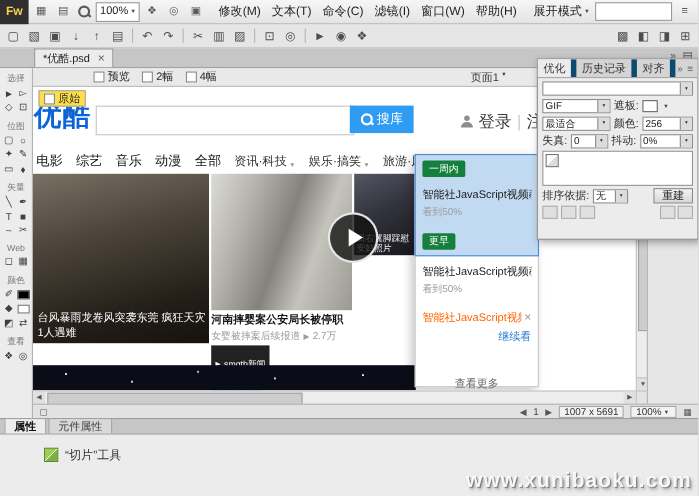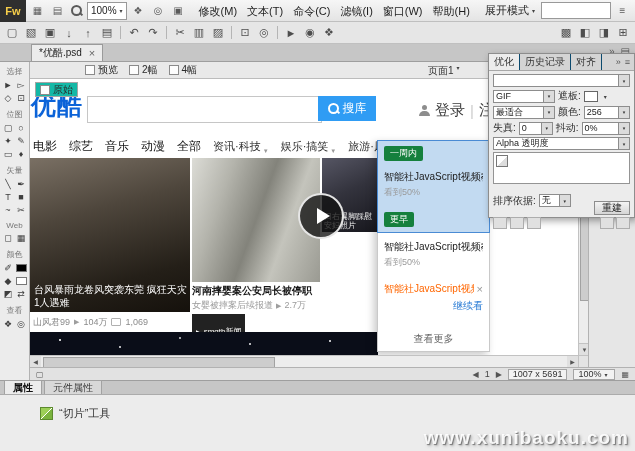--- a/index.html
+++ b/index.html
@@ -41,21 +41,21 @@
   .tsec{font-size:8px;color:#777;text-align:center;margin-top:4px;}
   .tgrid{display:flex;flex-wrap:wrap;justify-content:center;padding:1px 0;}
   .ticon{width:13px;height:13px;display:flex;align-items:center;justify-content:center;font-size:9px;color:#3e3e3e;}
   .swb{width:9px;height:6px;background:#000;border:1px solid #777;}
   .sww{width:9px;height:6px;background:#fff;border:1px solid #777;}
 
   
   .viewbar{position:absolute;left:30px;top:62px;width:548px;height:17px;background:#e9e9e9;border-bottom:1px solid #bcbcbc;
            display:flex;align-items:center;gap:3px;padding-left:5px;z-index:10;box-sizing:border-box;}
   .vmode{display:flex;align-items:center;gap:3px;height:15px;padding:0 4px;font-size:10px;color:#2a2a2a;box-sizing:border-box;}
-  .vmode.active{background:#14b8a6;border:1px solid #a5a5a5;margin-top:39px;}
+  .vmode.active{background:#fde047;border:1px solid #a5a5a5;margin-top:39px;}
   .vmico{width:8px;height:8px;border:1px solid #8a8a8a;background:#fdfdfd;}
   .pageind{position:absolute;left:398px;top:2px;display:flex;font-size:10px;color:#333;}
 
   
   .canvas{position:absolute;left:30px;top:79px;width:548px;height:276px;background:#fff;overflow:hidden;z-index:5;}
   .ykheader{position:absolute;left:0;top:0;width:548px;height:56px;background:#fff;}
   .yklogo{position:absolute;left:1px;top:10px;font-size:25px;font-weight:bold;color:#0b63d8;letter-spacing:1px;}
   .yksearch{position:absolute;left:57px;top:17px;width:229px;height:23px;border:1px solid #c6c6c6;background:#fff;}
   .yksbtn{position:absolute;left:288px;top:17px;width:58px;height:25px;background:#2f9cf4;color:#fff;
           display:flex;align-items:center;justify-content:center;gap:4px;font-size:12px;}
@@ -106,21 +106,21 @@
   .chip{display:inline-block;background:#15803d;color:#fff;font-size:9px;padding:1px 6px;border-radius:2px;}
   .chip.earlier{position:absolute;left:6px;bottom:5px;}
   .hti{margin-top:9px;font-size:10px;color:#1c1c1c;white-space:nowrap;overflow:hidden;}
   .htp{margin-top:2px;font-size:9px;color:#9a9a9a;}
   .histwhite{padding:8px 6px 0;}
   .histwhite .hti{margin-top:0;}
   .hrow{display:flex;align-items:center;margin-top:13px;}
   .ht-orange{flex:1;font-size:10px;color:#f60;white-space:nowrap;overflow:hidden;}
   .hclose{color:#999;font-size:11px;margin-left:3px;}
   .hcont{text-align:right;font-size:10px;color:#2a7cd5;margin-top:3px;}
-  .hmore{text-align:center;font-size:10px;color:#666;margin-top:19px;}
+  .hmore{text-align:center;font-size:10px;color:#666;margin-top:29px;}
 
   
   .vscroll{position:absolute;left:578px;top:79px;width:12px;height:276px;background:#ededed;border-left:1px solid #c2c2c2;z-index:6;box-sizing:border-box;}
   .sarr{width:11px;height:11px;display:flex;align-items:center;justify-content:center;font-size:6px;color:#555;background:#e0e0e0;border-bottom:1px solid #c2c2c2;}
   .sarr.b{position:absolute;bottom:0;border-top:1px solid #c2c2c2;border-bottom:none;}
   .vthumb{position:absolute;left:1px;top:135px;width:9px;height:85px;background:#cdcdcd;border:1px solid #a2a2a2;}
   .hscroll{position:absolute;left:30px;top:355px;width:548px;height:12px;background:#ededed;border-top:1px solid #c2c2c2;z-index:6;box-sizing:border-box;}
   .harr{position:absolute;top:0;width:11px;height:11px;display:flex;align-items:center;justify-content:center;font-size:6px;color:#555;background:#e0e0e0;}
   .hthumb{position:absolute;left:13px;top:1px;width:230px;height:9px;background:#cdcdcd;border:1px solid #a2a2a2;}
   .scorner{position:absolute;left:578px;top:355px;width:12px;height:12px;background:#e4e4e4;border-left:1px solid #c2c2c2;border-top:1px solid #c2c2c2;z-index:6;box-sizing:border-box;}
@@ -128,35 +128,35 @@
              display:flex;align-items:center;gap:6px;font-size:9px;color:#444;padding:0 6px;z-index:7;box-sizing:border-box;}
   .sbspacer{flex:1;}
   .sunk{height:11px;border:1px solid #a5a5a5;background:#f2f2f2;display:flex;align-items:center;padding:0 4px;font-size:9px;color:#333;box-sizing:border-box;}
   .sbico{font-size:8px;color:#555;}
 
   
   .dockbg{position:absolute;left:588px;top:62px;width:47px;height:305px;background:#e6e6e6;border-left:1px solid #b2b2b2;z-index:6;box-sizing:border-box;}
   .optpanel{position:absolute;left:488px;top:53px;width:147px;height:165px;background:#ececec;border:1px solid #8d8d8d;
             box-shadow:2px 3px 7px rgba(0,0,0,0.35);z-index:30;box-sizing:border-box;}
   .opttabs{height:16px;background:#d4d4d4;border-bottom:1px solid #a8a8a8;display:flex;align-items:stretch;}
-  .opttab{padding:0 5px;display:flex;align-items:center;font-size:10px;color:#333;border-right:1px solid #0c4a6e;white-space:nowrap;}
+  .opttab{padding:0 5px;display:flex;align-items:center;font-size:10px;color:#333;border-right:5px solid #0c4a6e;white-space:nowrap;}
   .opttab.active{background:#ececec;}
   .optticons{margin-left:auto;display:flex;align-items:center;gap:4px;padding-right:4px;font-size:9px;color:#555;}
   .optbody{padding:3px 4px;display:flex;flex-direction:column;gap:2px;}
   .orow{display:flex;align-items:center;gap:3px;}
   .olab{font-size:10px;color:#2e2e2e;white-space:nowrap;}
   .dd{height:13px;background:#fff;border:1px solid #8d8d8d;display:flex;align-items:center;font-size:9px;color:#222;padding-left:2px;box-sizing:border-box;}
   .dd .ar{margin-left:auto;width:10px;align-self:stretch;background:#dcdcdc;border-left:1px solid #8d8d8d;
           display:flex;align-items:center;justify-content:center;font-size:5px;color:#333;}
   .grow{flex:1;}
   .mswatch{width:12px;height:9px;background:#fff;border:1px solid #666;}
   .ctable{height:30px;background:#fff;border:1px solid #949494;position:relative;}
   .tsw{position:absolute;left:2px;top:2px;width:10px;height:10px;border:1px solid #777;background:linear-gradient(135deg,#fff 50%,#ddd 50%);}
   .rebuild{height:14px;border:1px solid #8d8d8d;background:linear-gradient(#f4f4f4,#d6d6d6);display:flex;align-items:center;
-           padding:0 7px;font-size:10px;color:#222;margin-left:auto;box-sizing:border-box;margin-top:15px;}
+           padding:0 7px;font-size:10px;color:#222;margin-left:auto;box-sizing:border-box;}
   .oico{width:14px;height:12px;display:flex;align-items:center;justify-content:center;font-size:8px;color:#4a4a4a;border:1px solid #adadad;background:#e0e0e0;box-sizing:border-box;}
   .oright{margin-left:auto;display:flex;gap:2px;}
 
   
   .propspanel{position:absolute;left:0;top:380px;width:635px;height:71px;background:#ececec;z-index:8;}
   .ptabs{height:15px;background:#c6c6c6;border-top:1px solid #9e9e9e;border-bottom:1px solid #ababab;
          display:flex;align-items:flex-end;padding-left:4px;gap:2px;box-sizing:border-box;}
   .ptab{height:14px;display:flex;align-items:center;padding:0 8px;font-size:10px;color:#3c3c3c;background:#d8d8d8;
         border:1px solid #a2a2a2;border-bottom:none;box-sizing:border-box;}
   .ptab.active{background:#ececec;color:#111;font-weight:bold;}
@@ -346,27 +346,20 @@
       <span class="navdd">
         <span>旅游·风尚</span>
         <span class="navar">▼</span>
       </span>
     </div>
 
     <div class="card1">
       <div class="img1">
         <div class="vtitle">台风暴雨龙卷风突袭东莞 疯狂天灾1人遇难</div>
       </div>
-      <div class="vinfo">
-        <span>山风君99</span>
-        <span class="pico">▶</span>
-        <span>104万</span>
-        <span class="cico"></span>
-        <span>1,069</span>
-      </div>
     </div>
 
     <div class="card2">
       <div class="img2"></div>
       <div class="c2t">河南摔婴案公安局长被停职</div>
       <div class="c2s">
         <span>女婴被摔案后续报道</span>
         <span class="pico">▶</span>
         <span>2.7万</span>
       </div>
@@ -479,24 +472,20 @@
         <div class="dd" style="width:34px">
           <span>0</span>
             <span class="ar">▾</span>
         </div>
         <span class="olab">抖动:</span>
         <div class="dd grow">
           <span>0%</span>
             <span class="ar">▾</span>
         </div>
       </div>
-      <div class="dd">
-        <span>Alpha 透明度</span>
-          <span class="ar">▾</span>
-      </div>
       <div class="ctable">
         <span class="tsw"></span>
       </div>
       <div class="orow">
         <span class="olab">排序依据:</span>
         <div class="dd" style="width:32px">
           <span>无</span>
             <span class="ar">▾</span>
         </div>
         <div class="rebuild">重建</div>

